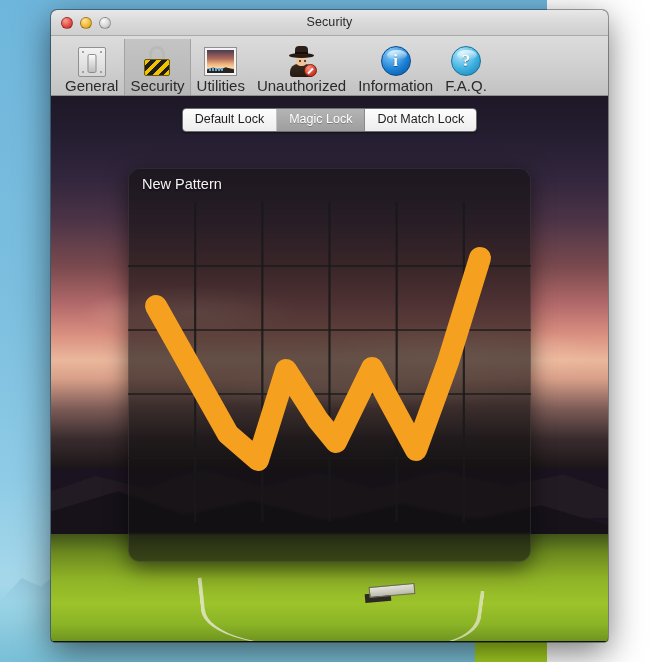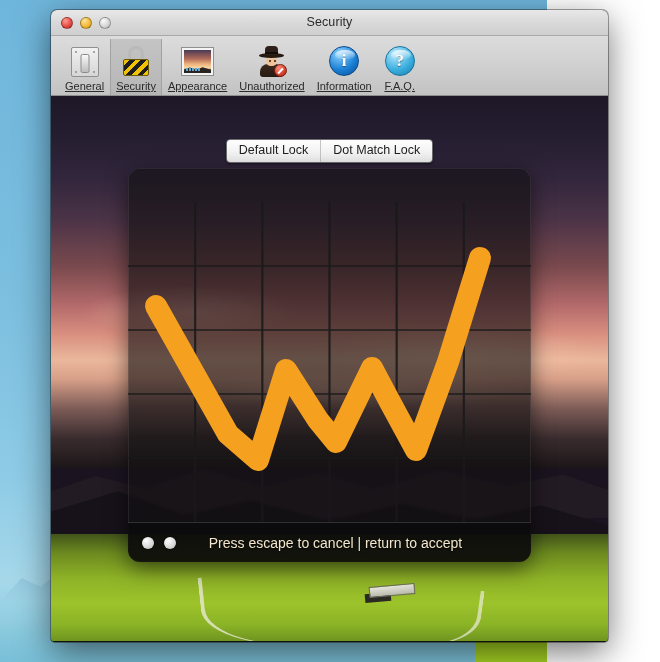--- a/index.html
+++ b/index.html
@@ -84,21 +84,21 @@
   }
   .tbitem {
     display:flex; flex-direction:column; align-items:center; justify-content:flex-end;
     padding:2px 6px 3px 6px; height:56px; cursor:default; position:relative;
   }
   .tbitem.selected {
     background:linear-gradient(180deg,#c4c4c4,#b6b6b6);
     box-shadow:inset 1px 0 0 #a2a2a2, inset -1px 0 0 #a2a2a2;
   }
   .tbicon { width:32px; height:32px; margin-bottom:2px; position:relative; }
-  .tblabel { font-size:11px; color:#2a2a2a; white-space:nowrap; line-height:12px;text-decoration:underline; }
+  .tblabel { font-size:15px; color:#2a2a2a; white-space:nowrap; line-height:12px; }
 
   
   .ic-switch {
     width:28px; height:30px; margin:1px auto 0;
     background:linear-gradient(180deg,#f2f2f2,#d6d6d6);
     border:1px solid #909090; border-radius:2px; position:relative;
   }
   .ic-switch::before {
     content:""; position:absolute; left:50%; top:6px; transform:translateX(-50%);
     width:7px; height:17px; border-radius:2px;
@@ -237,21 +237,21 @@
     position:absolute; left:318px; top:489px; width:46px; height:11px;
     background:linear-gradient(180deg,#e9e9e0,#b9b9ab); transform:rotate(-5deg);
     border:1px solid #6d6d60;
   }
   .wp-barn2 {
     position:absolute; left:314px; top:497px; width:26px; height:9px;
     background:#2a2a22; transform:rotate(-5deg);
   }
 
   
-  #segbar { position:absolute; left:0; right:0; top:12px; display:flex; justify-content:center;margin-top:31px; }
+  #segbar { position:absolute; left:0; right:0; top:12px; display:flex; justify-content:center; }
   #segctl {
     display:flex; border-radius:4px; overflow:hidden;
     border:1px solid #6d6d6d;
     box-shadow:0 1px 2px rgba(0,0,0,.5);
   }
   .seg {
     font-size:12.5px; padding:3px 12px 4px; line-height:15px; white-space:nowrap;
     background:linear-gradient(180deg,#fdfdfd,#ededed); color:#1d1d1d;
     border-right:1px solid #c4c4c4; cursor:default;
   }
@@ -358,21 +358,21 @@
             <div class="ph-hill"></div>
             <div class="ph-dots">
                 <i></i>
                 <i></i>
                 <i></i>
                 <i></i>
                 <i></i>
               </div>
           </div>
         </div>
-        <div class="tblabel">Appearance</div>
+        <div class="tblabel">Utilities</div>
       </div>
 
 
 
       <div class="tbitem">
         <div class="tbicon">
           <div class="ic-spy">
             <div class="sp-body"></div>
             <div class="sp-face"></div>
             <div class="sp-brim"></div>
@@ -411,47 +411,44 @@
       <div class="wp-mtn-near"></div>
       <div class="wp-grass"></div>
       <div class="wp-road"></div>
       <div class="wp-road2"></div>
       <div class="wp-barn2"></div>
       <div class="wp-barn"></div>
 
       <div id="segbar">
         <div id="segctl">
           <div class="seg">Default Lock</div>
+          <div class="seg active">Magic Lock</div>
           <div class="seg">Dot Match Lock</div>
         </div>
       </div>
 
       <div id="panel">
+        <div id="panel-head">
+          <div id="panel-title">New Pattern</div>
+        </div>
 
         <div id="canvas-wrap">
           <svg id="pattern-svg" viewBox="0 0 403 320" preserveAspectRatio="none">
             <g id="grid-group">
                 <line x1="67.16666666666667" y1="0" x2="67.16666666666667" y2="320" stroke="#1a1a1a" stroke-width="2.2" opacity="0.88"></line>
                 <line x1="134.33333333333334" y1="0" x2="134.33333333333334" y2="320" stroke="#1a1a1a" stroke-width="2.2" opacity="0.88"></line>
                 <line x1="201.5" y1="0" x2="201.5" y2="320" stroke="#1a1a1a" stroke-width="2.2" opacity="0.88"></line>
                 <line x1="268.6666666666667" y1="0" x2="268.6666666666667" y2="320" stroke="#1a1a1a" stroke-width="2.2" opacity="0.88"></line>
                 <line x1="335.83333333333337" y1="0" x2="335.83333333333337" y2="320" stroke="#1a1a1a" stroke-width="2.2" opacity="0.88"></line>
                 <line x1="0" y1="64" x2="403" y2="64" stroke="#1a1a1a" stroke-width="2.2" opacity="0.70"></line>
                 <line x1="0" y1="128" x2="403" y2="128" stroke="#1a1a1a" stroke-width="2.2" opacity="0.70"></line>
                 <line x1="0" y1="192" x2="403" y2="192" stroke="#1a1a1a" stroke-width="2.2" opacity="0.70"></line>
                 <line x1="0" y1="256" x2="403" y2="256" stroke="#1a1a1a" stroke-width="2.2" opacity="0.70"></line>
               </g>
             <path id="pattern-path" fill="none" stroke-width="22" stroke-linecap="round" stroke-linejoin="round" d="M28 104 L100 232 L130 258 L158 168 L190 218 L208 240 L244 166 L262 200 L288 248 L320 160 L352 56" stroke="#f5a01e"></path>
           </svg>
         </div>
 
-        <div id="panel-foot">
-          <div class="dots">
-            <span class="dot"></span>
-            <span class="dot"></span>
-          </div>
-          <div id="foot-text">Press escape to cancel | return to accept</div>
-        </div>
       </div>
     </div>
 
   </div>
 </div>
 
 </body></html>

